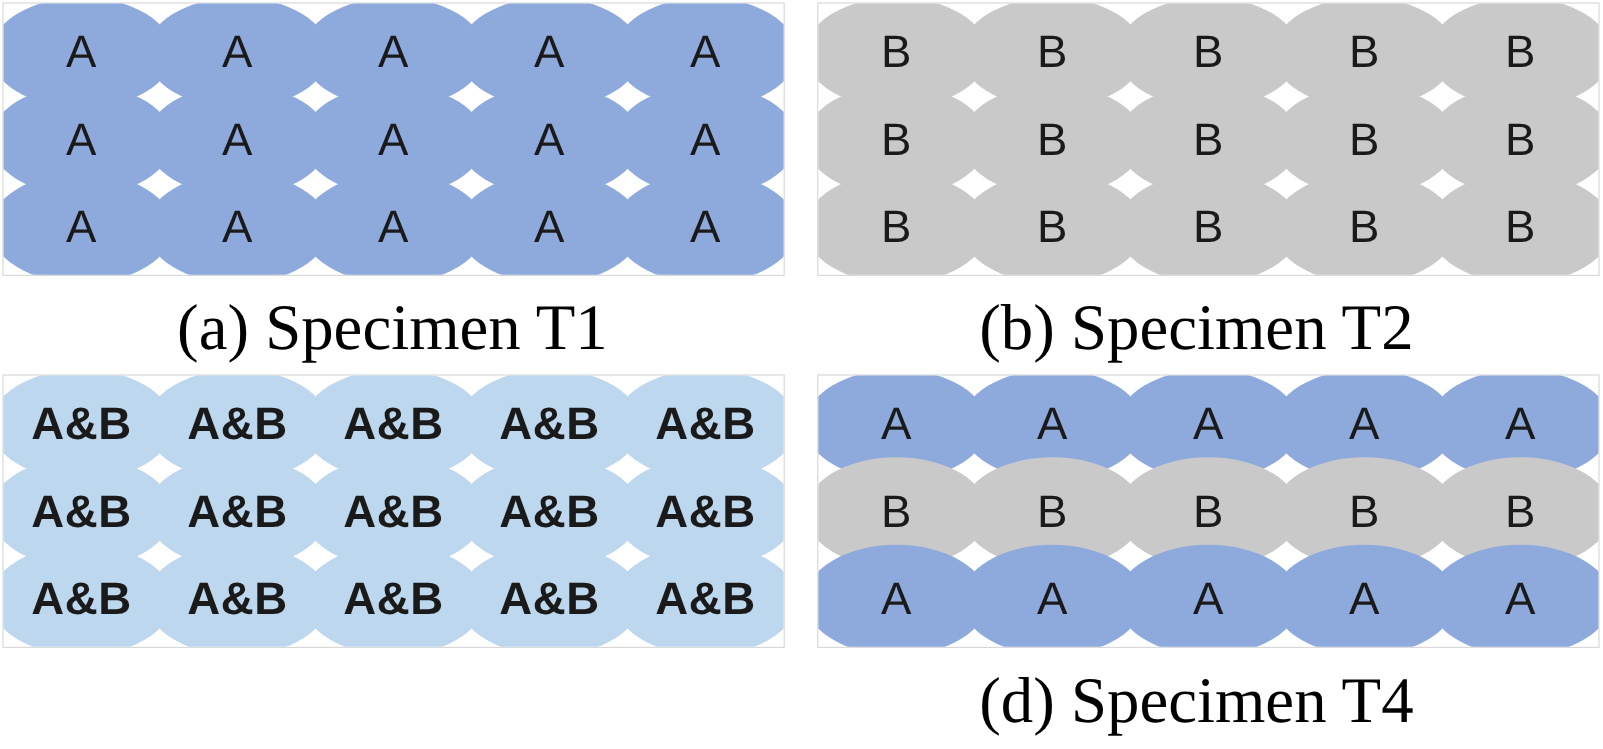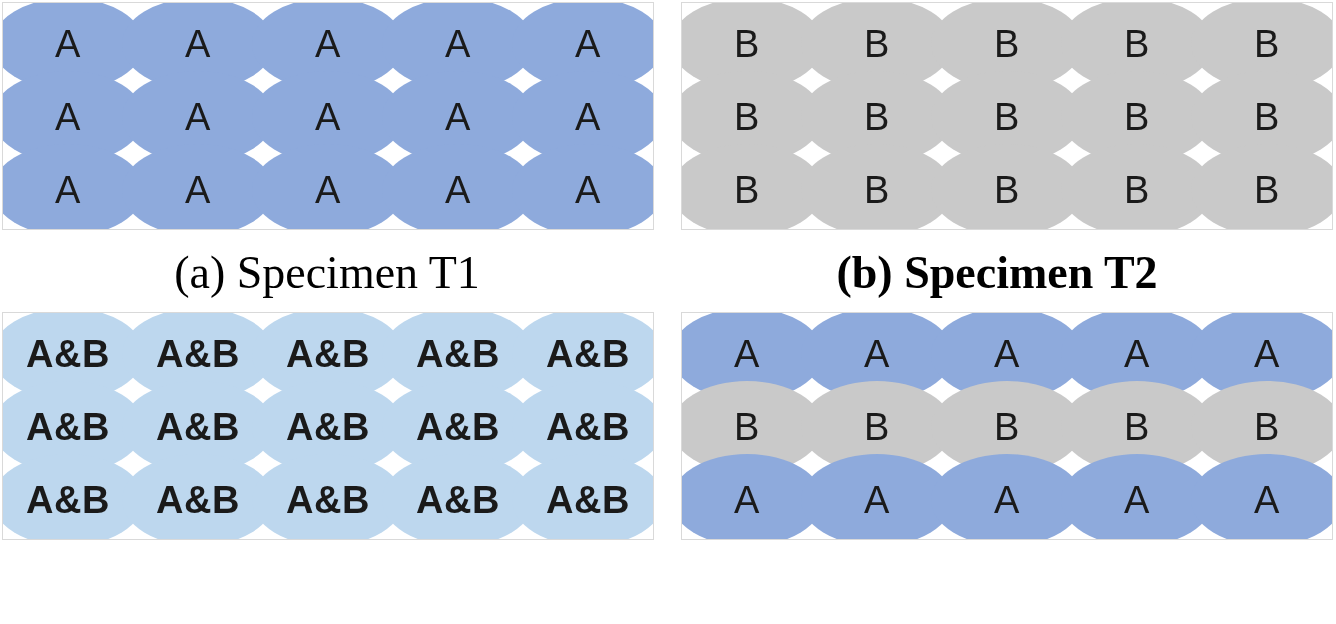--- a/index.html
+++ b/index.html
@@ -43,26 +43,26 @@
     letter-spacing: 0.5px;
     user-select: none;
   }
   .caption {
     position: absolute;
     width: 654px;
     height: 66px;
     line-height: 66px;
     text-align: center;
     font-family: "Liberation Serif", serif;
-    font-size: 46px;
+    font-size: 54px;
     color: #000000;
     white-space: nowrap;
   }
   .caption-a { left: 0px;   top: 240px; }
-  .caption-b { left: 670px; top: 240px; font-weight: bold; }
+  .caption-b { left: 670px; top: 240px; }
   .caption-c { left: 0px;   top: 551px; }
   .caption-d { left: 670px; top: 551px; }
 </style>
 </head>
 <body>
 
 <div class="figure-canvas">
 
   <div class="panel panel-a">
       <div class="ellipse" style="left: -11px; top: -5px; background: rgb(142, 170, 220);">
@@ -254,14 +254,15 @@
       </div>
       <div class="ellipse" style="left: 379px; top: 141px; background: rgb(142, 170, 220);">
         <span class="ellipse-label">A</span>
       </div>
       <div class="ellipse" style="left: 509px; top: 141px; background: rgb(142, 170, 220);">
         <span class="ellipse-label">A</span>
       </div>
     </div>
 
 
+  <div class="caption caption-d">(d) Specimen T4</div>
 
 </div>
 
 </body></html>

